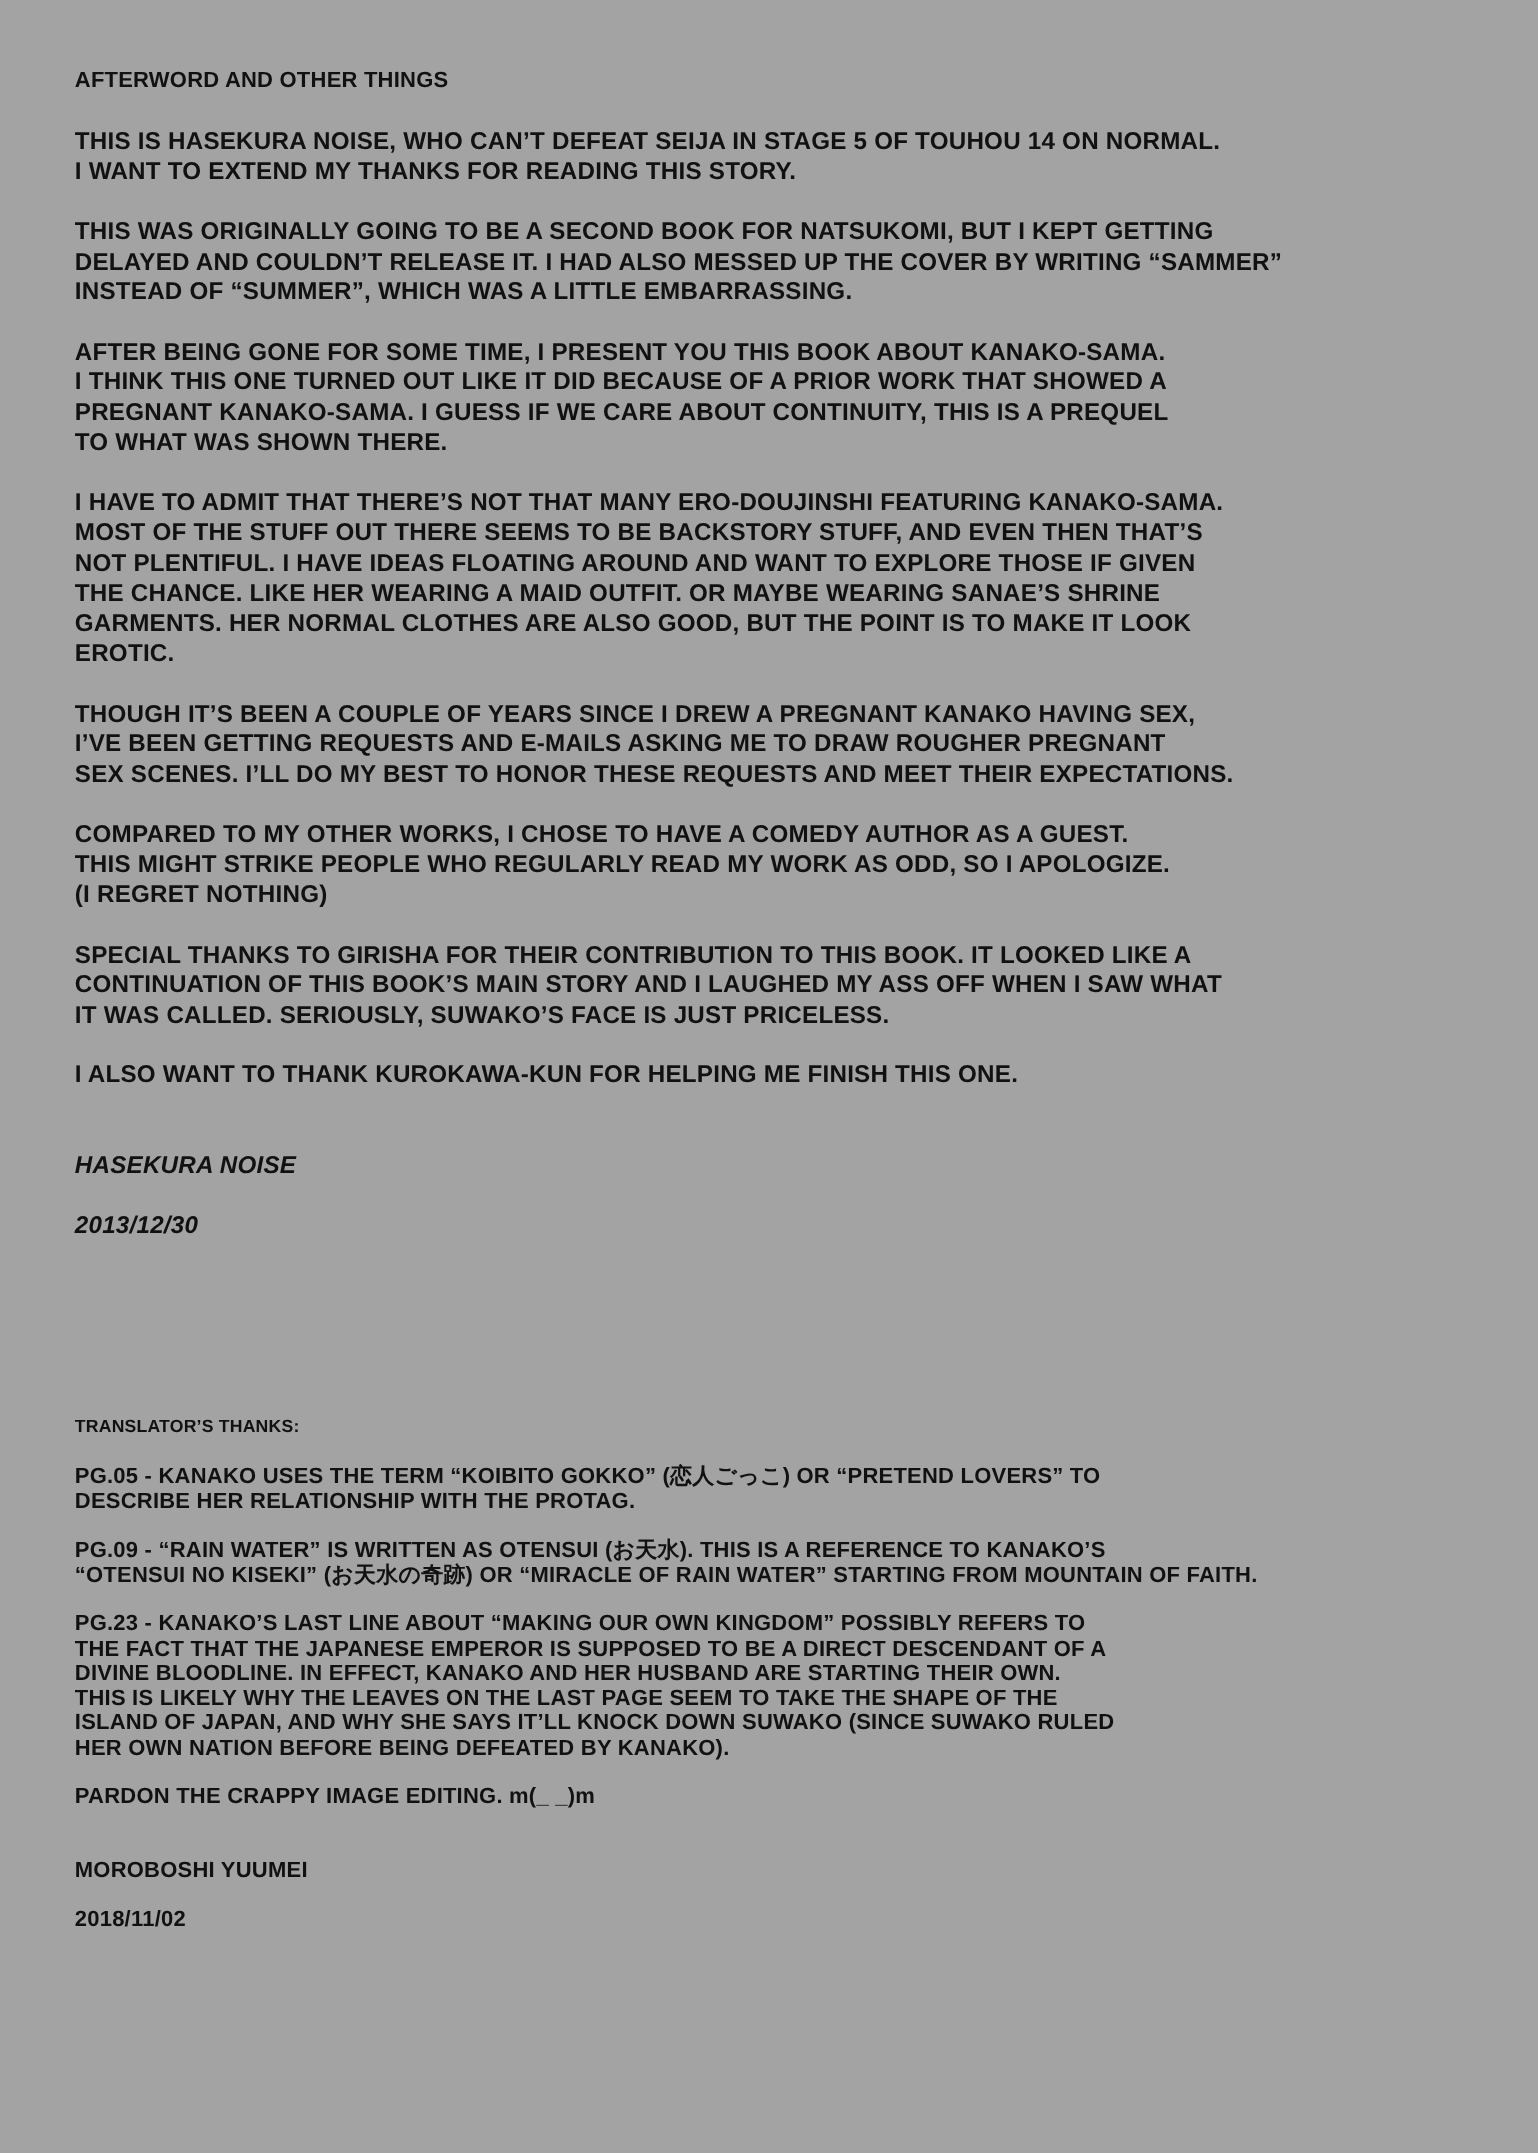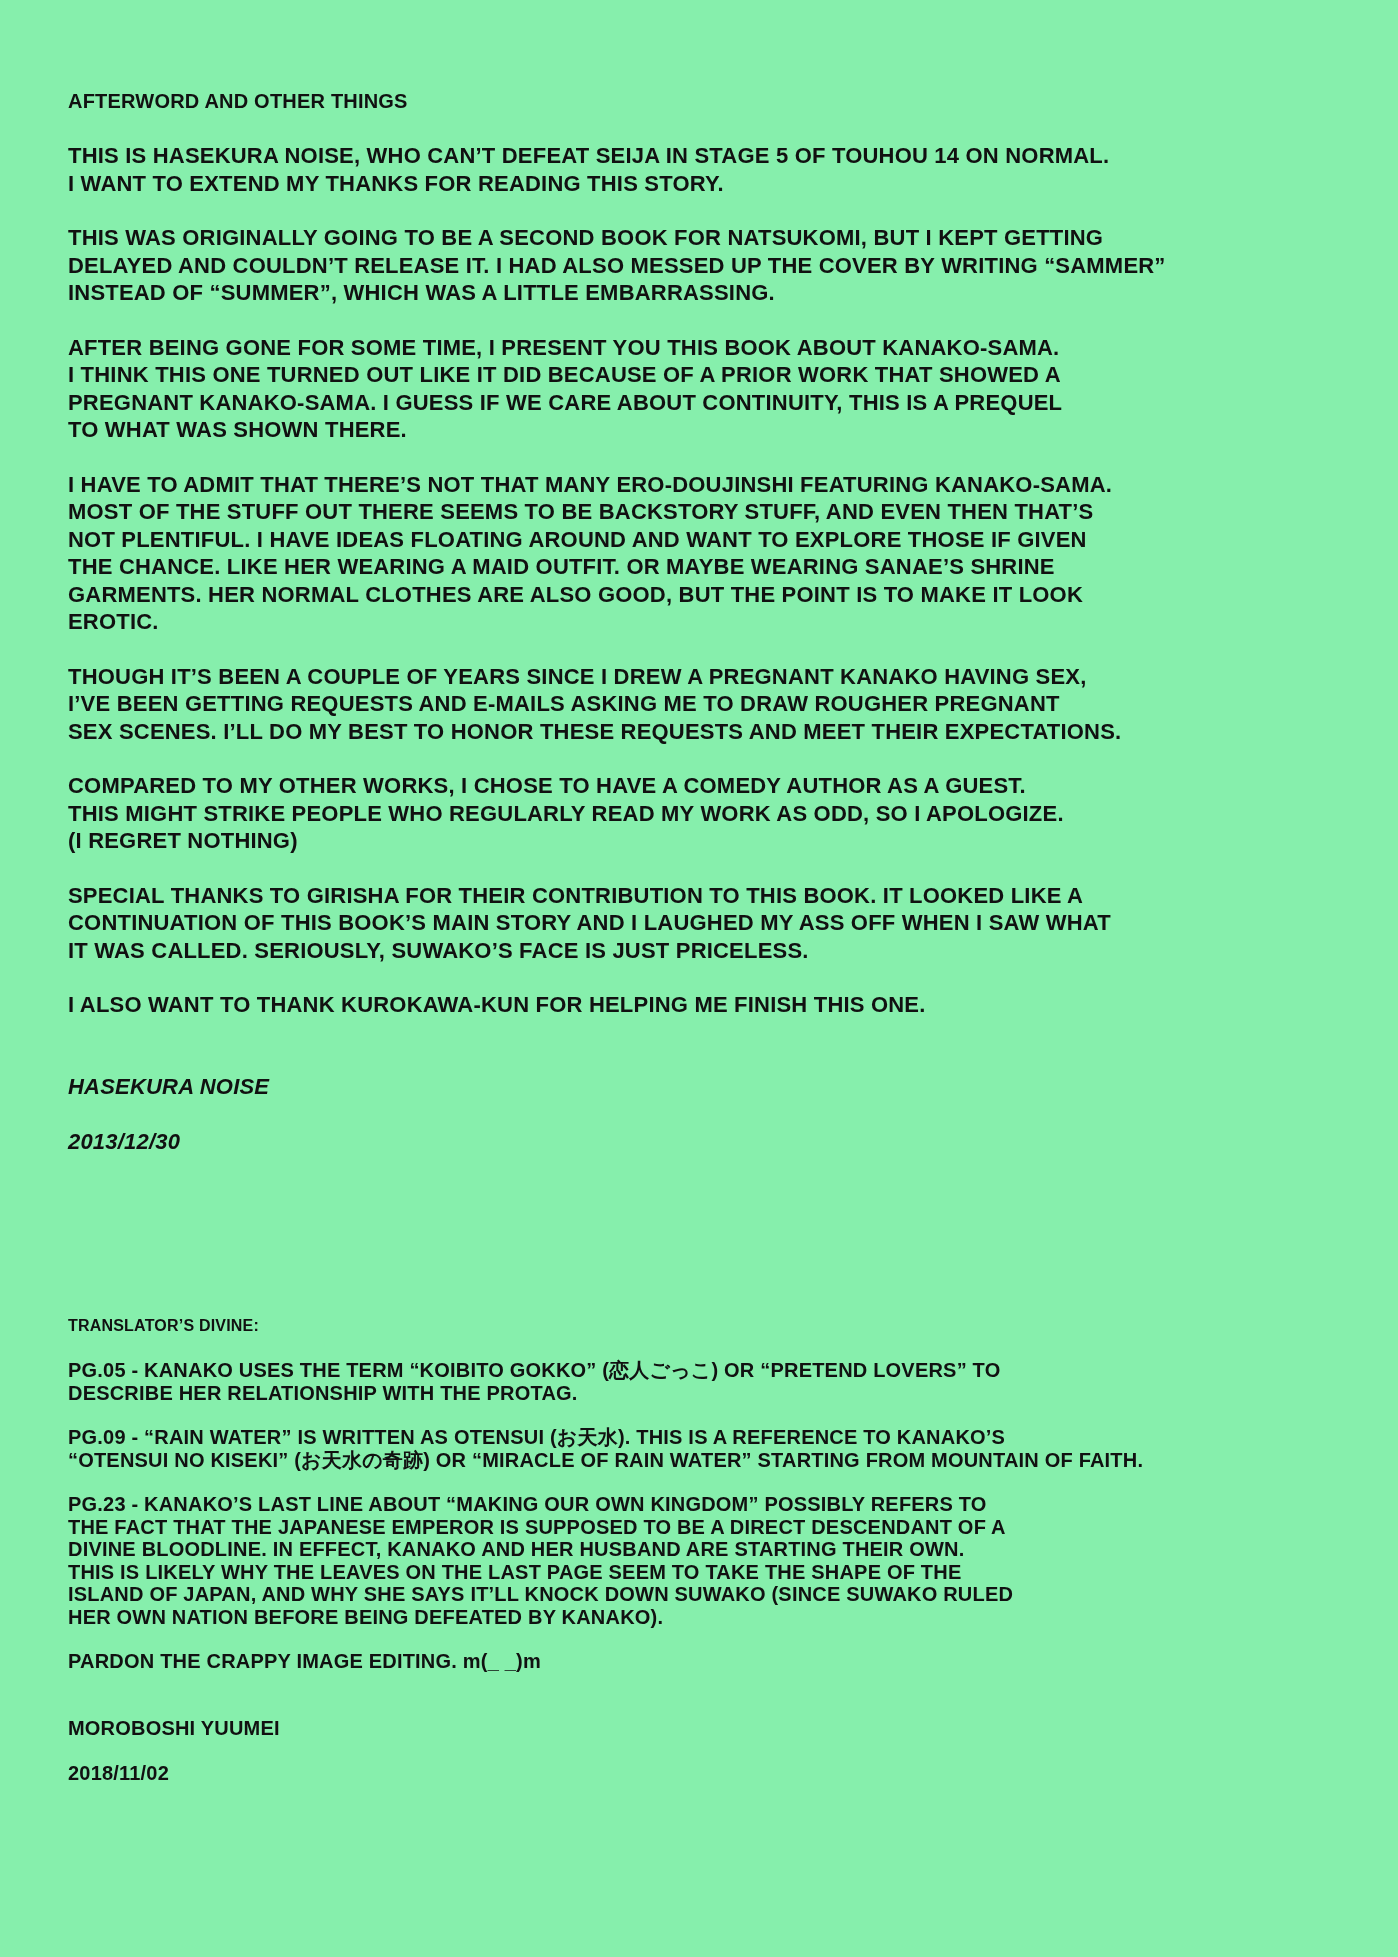--- a/index.html
+++ b/index.html
@@ -5,27 +5,27 @@
   html, body {
     margin: 0;
     padding: 0;
     background: #e8e8e8;
   }
   .page {
     position: relative;
     width: 1398px;
     height: 1957px;
     margin: 0 auto;
-    background: #86efac;
+    background: #a3a3a3;
     color: #111111;
     font-family: "Liberation Sans", "DejaVu Sans", sans-serif;
     font-weight: bold;
     overflow: hidden;
     box-sizing: border-box;
-    padding: 88px 70px 0 68px;
+    padding: 60px 70px 0 68px;
   }
   .afterword h1 {
     font-size: 20px;
     line-height: 27px;
     margin: 0 0 27px 0;
     letter-spacing: 0.2px;
   }
   .afterword p {
     font-size: 22px;
     line-height: 27.5px;
@@ -89,21 +89,21 @@
 IT WAS CALLED. SERIOUSLY, SUWAKO’S FACE IS JUST PRICELESS.</p>
     <p>I ALSO WANT TO THANK KUROKAWA-KUN FOR HELPING ME FINISH THIS ONE.</p>
 
     <p class="sig">
       <span class="sig-line">HASEKURA NOISE</span>
       <span class="sig-line">2013/12/30</span>
     </p>
   </section>
 
   <section class="tn">
-    <h2>TRANSLATOR’S DIVINE:</h2>
+    <h2>TRANSLATOR’S THANKS:</h2>
 
     <p>PG.05 - KANAKO USES THE TERM “KOIBITO GOKKO” (恋人ごっこ) OR “PRETEND LOVERS” TO
 DESCRIBE HER RELATIONSHIP WITH THE PROTAG.</p>
     <p>PG.09 - “RAIN WATER” IS WRITTEN AS OTENSUI (お天水). THIS IS A REFERENCE TO KANAKO’S
 “OTENSUI NO KISEKI” (お天水の奇跡) OR “MIRACLE OF RAIN WATER” STARTING FROM MOUNTAIN OF FAITH.</p>
     <p>PG.23 - KANAKO’S LAST LINE ABOUT “MAKING OUR OWN KINGDOM” POSSIBLY REFERS TO
 THE FACT THAT THE JAPANESE EMPEROR IS SUPPOSED TO BE A DIRECT DESCENDANT OF A
 DIVINE BLOODLINE. IN EFFECT, KANAKO AND HER HUSBAND ARE STARTING THEIR OWN.
 THIS IS LIKELY WHY THE LEAVES ON THE LAST PAGE SEEM TO TAKE THE SHAPE OF THE
 ISLAND OF JAPAN, AND WHY SHE SAYS IT’LL KNOCK DOWN SUWAKO (SINCE SUWAKO RULED

